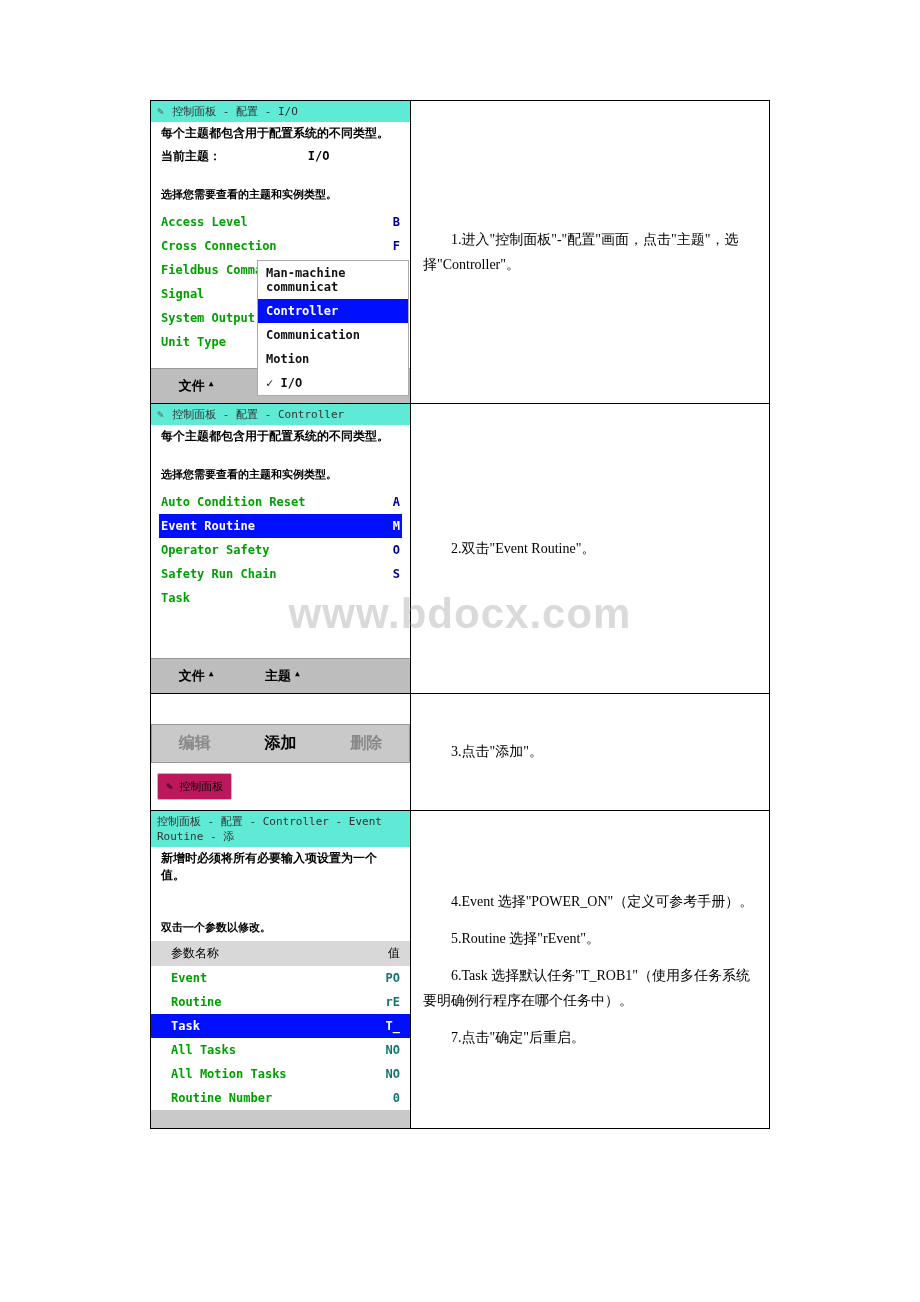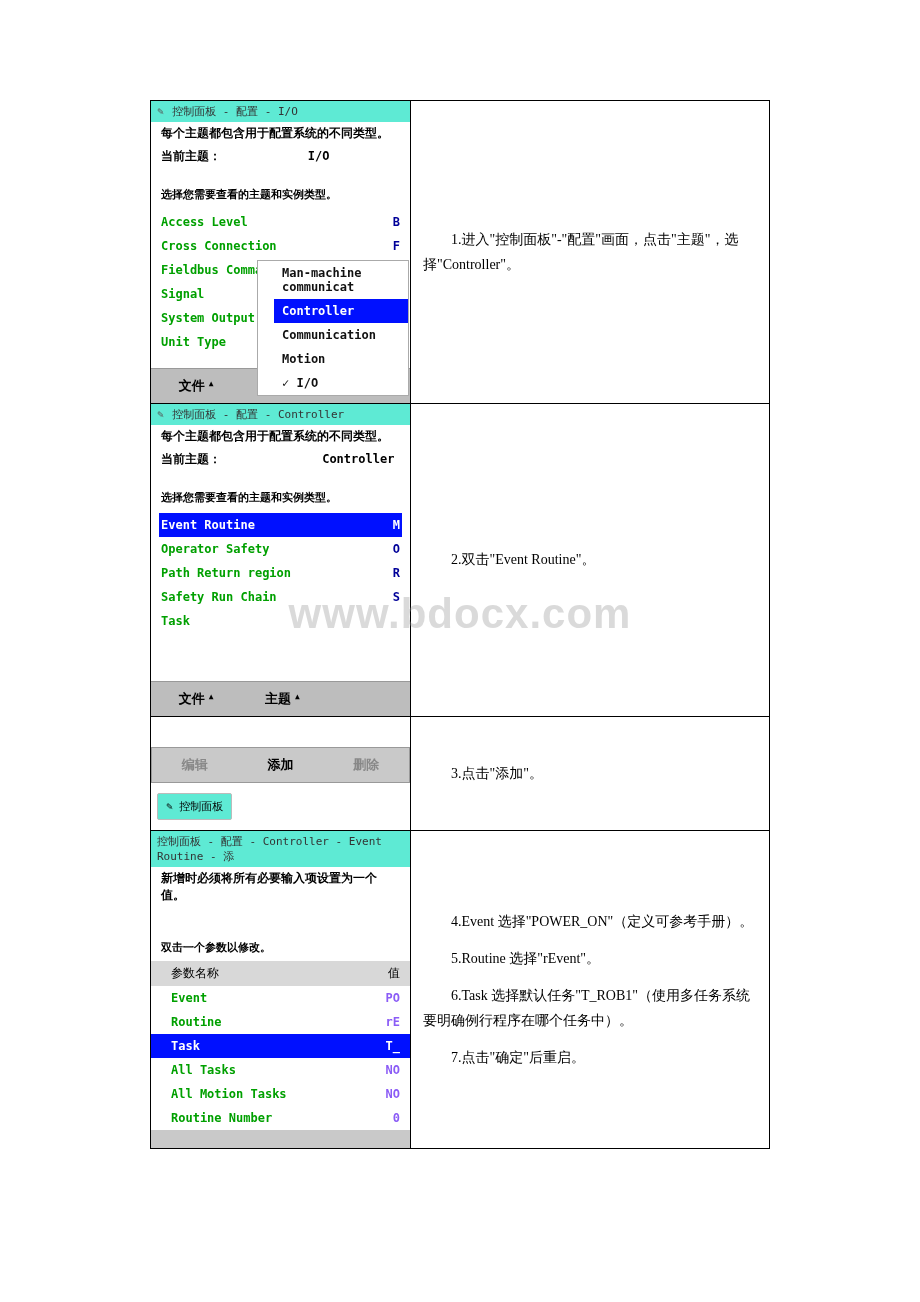--- a/index.html
+++ b/index.html
@@ -97,55 +97,55 @@
       content: "▼";
       font-size: 8px;
       position: relative;
       top: 0;
       left: 4px;
     }
     .toolbar3 {
       display: flex;
       background: #c9c9c9;
       border: 1px solid #999;
-      font-size: 13px;
+      font-size: 16px;
       font-weight: bold;
     }
     .toolbar3 .tbtn {
       flex: 1;
       text-align: center;
       padding: 8px 0;
       color: #888;
     }
     .toolbar3 .tbtn.enabled { color: #000; }
     .ctrl-badge {
       margin: 10px 6px;
       display: inline-block;
       border: 1px solid #bbb;
-      background: #5eead4;
+      background: #be185d;
       font-size: 11px;
       padding: 5px 8px;
       border-radius: 2px;
     }
     .params-table { font-size: 12px; }
     .params-header {
       background: #d8d8d8;
       display: flex;
       padding: 4px 10px 4px 20px;
       font-weight: normal;
     }
     .params-header .h1 { flex: 1; }
     .params-row {
       display: flex;
       padding: 5px 10px 5px 20px;
       color: #00a000;
       font-weight: bold;
     }
     .params-row .pname { flex: 1; }
-    .params-row .pval { color: #8b5cf6; }
+    .params-row .pval { color: #0f766e; }
     .params-row.selected { background: #0010ff; color: #fff; }
     .params-row.selected .pval { color: #fff; }
     .gray-strip { background:#c9c9c9; height:18px; }
     .row3wrap { padding-top:30px; }
     .watermark {
       position: absolute;
       top: 590px;
       left: 50%;
       transform: translateX(-50%);
       font-size: 42px;
@@ -193,21 +193,21 @@
           </div>
         <div class="link-item">
             <span>Signal</span>
           </div>
         <div class="link-item">
             <span>System Output</span>
           </div>
         <div class="link-item">
             <span>Unit Type</span>
           </div>
-        <div class="menu-popup" style="top:52px;padding-left:16px;">
+        <div class="menu-popup" style="top:52px;">
           <div class="mi">Man-machine communicat</div>
           <div class="mi selected">Controller</div>
           <div class="mi">Communication</div>
           <div class="mi">Motion</div>
           <div class="mi">✓ I/O</div>
         </div>
       </div>
       <div class="button-bar">
         <div class="btn"><span>文件</span><span class="arrow-up"></span></div>
         <div class="btn"><span>主题</span><span class="arrow-down"></span></div>
@@ -219,38 +219,33 @@
     </div>
   </div>
 
   <div class="row">
     <div class="cell-left screen">
       <div class="breadcrumb">
         <span class="icon">✎</span>
         <span>控制面板 - 配置 - Controller</span>
       </div>
       <div class="plain-line bold">每个主题都包含用于配置系统的不同类型。</div>
-      <div class="plain-line bold">
-        <span>当前主题：</span>
-        &nbsp;&nbsp;&nbsp;&nbsp;&nbsp;&nbsp;&nbsp;&nbsp;&nbsp;&nbsp;&nbsp;&nbsp;
-        <span>Controller</span>
-      </div>
       <div class="instruction-small">选择您需要查看的主题和实例类型。</div>
       <div class="link-list" style="min-height:170px;">
+        <div class="link-item">
+            <span>Auto Condition Reset</span>
+            <span class="rhs">A</span>
+          </div>
         <div class="link-item selected">
             <span>Event Routine</span>
             <span class="rhs">M</span>
           </div>
         <div class="link-item">
             <span>Operator Safety</span>
             <span class="rhs">O</span>
-          </div>
-        <div class="link-item">
-            <span>Path Return region</span>
-            <span class="rhs">R</span>
           </div>
         <div class="link-item">
             <span>Safety Run Chain</span>
             <span class="rhs">S</span>
           </div>
         <div class="link-item">
             <span>Task</span>
           </div>
       </div>
       <div class="button-bar">

